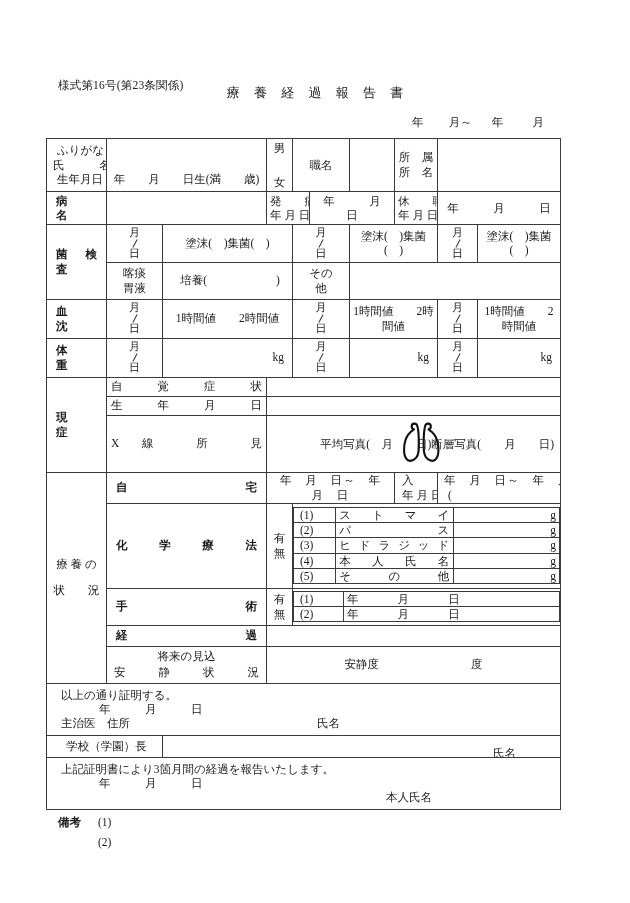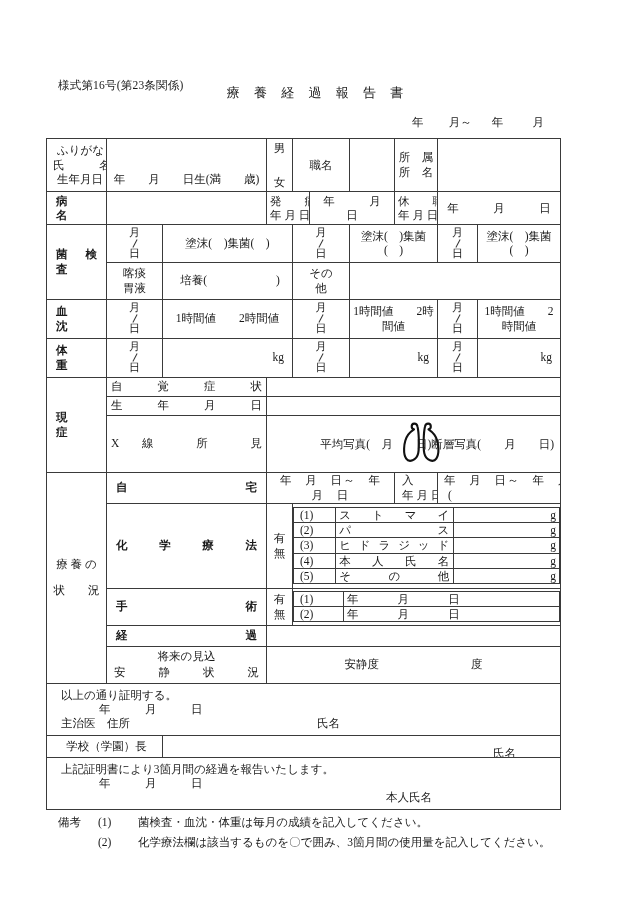--- a/index.html
+++ b/index.html
@@ -122,21 +122,21 @@
   .inline-name{position:absolute;left:270px;}
   .inline-name2{position:absolute;left:330px;}
   .right-name{display:block;text-align:right;padding-right:128px;}
 
   
   .notes{
     position:absolute;left:58px;top:812px;
     font-size:11.5px;line-height:1.75;width:530px;
   }
   .notes .row{display:flex;}
-  .notes .k{width:40px;flex:none;}
+  .notes .k{width:40px;flex:none;font-weight:bold;}
   .notes .n{width:40px;flex:none;}
   .notes .v{flex:1;}
 </style>
 </head>
 <body>
 
 <div class="page">
 
   <div class="form-no">様式第16号(第23条関係)</div>
 
@@ -452,22 +452,20 @@
         <div class="right-name">本人氏名</div>
       </td>
     </tr>
   </tbody>
     </table>
 
   <div class="notes">
     <div class="row">
       <div class="k">備考</div>
       <div class="n">(1)</div>
-      <div class="v">菌検査・血沈・体重は毎月の成績を記入してください。</div>
     </div>
     <div class="row">
       <div class="k"></div>
       <div class="n">(2)</div>
-      <div class="v">化学療法欄は該当するものを〇で囲み、3箇月間の使用量を記入してください。</div>
     </div>
   </div>
 
 </div>
 
 </body></html>

